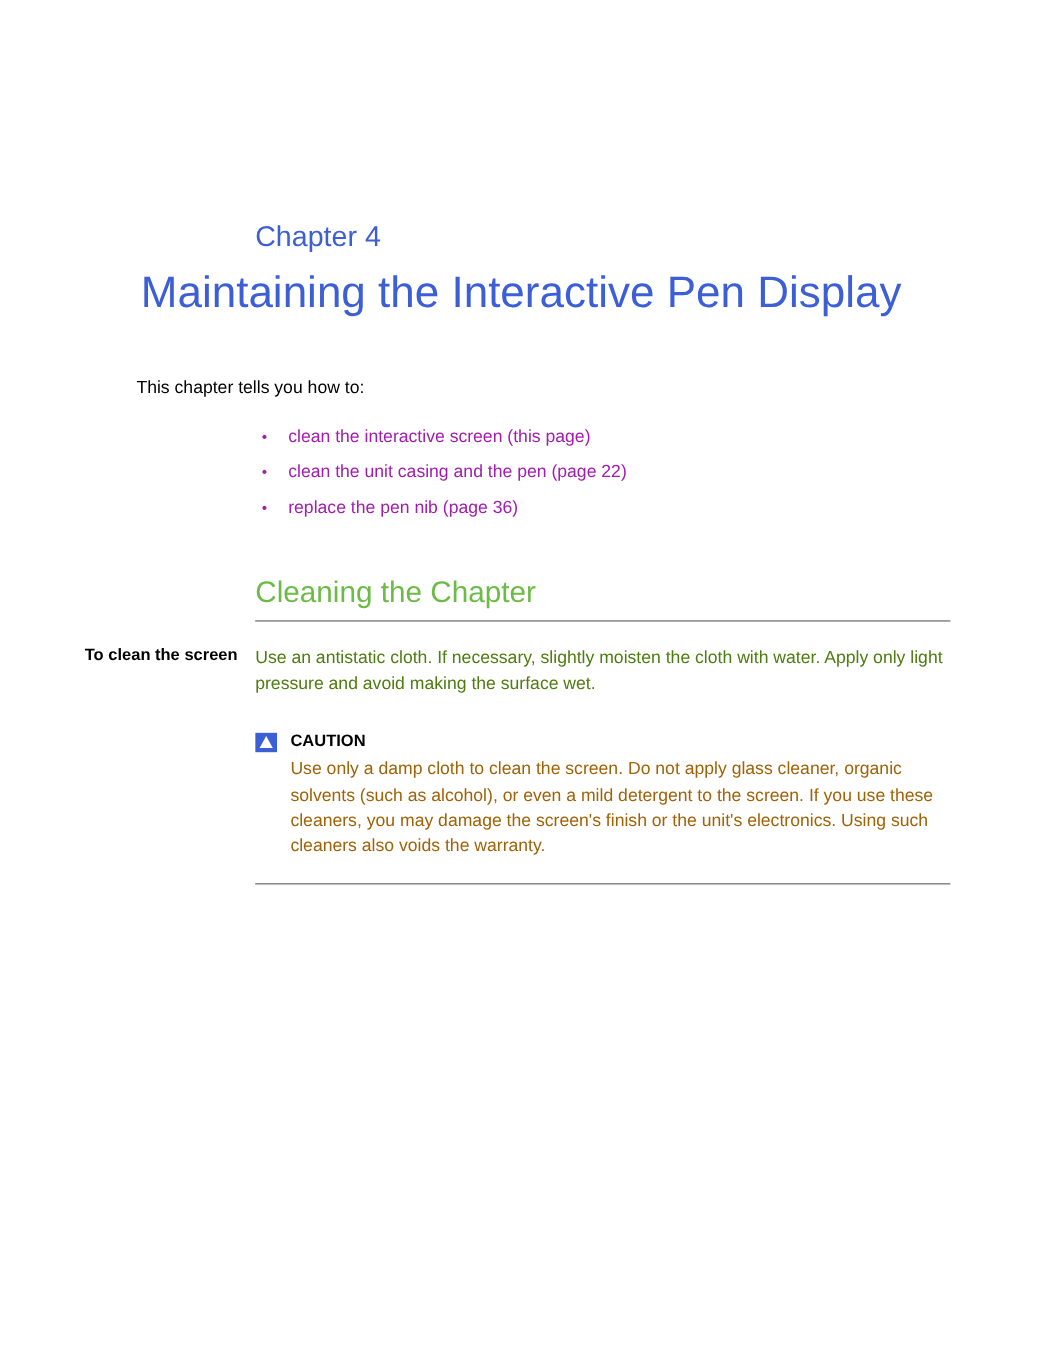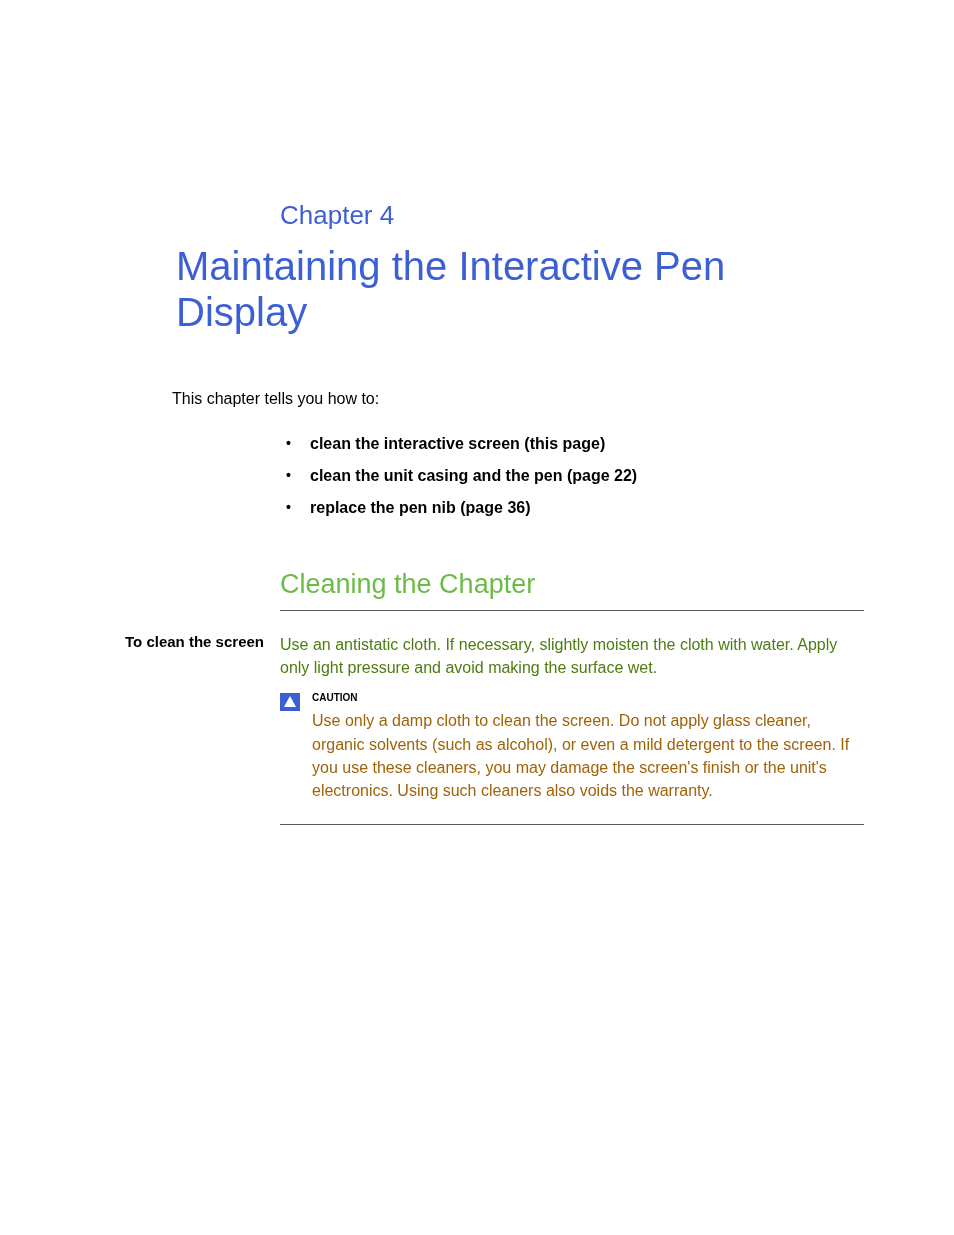--- a/index.html
+++ b/index.html
@@ -8,21 +8,21 @@
       box-sizing: border-box;
     }
     body {
       font-family: Arial, Helvetica, sans-serif;
       background: #fff;
       width: 954px;
       height: 1235px;
       position: relative;
     }
     .page {
-      padding: 200px 90px 0 100px;
+      padding: 200px 90px 0 52px;
     }
     .chapter-label {
       color: #3d5fd6;
       font-size: 26px;
       font-weight: 400;
       margin-left: 180px;
       margin-bottom: 12px;
     }
     .chapter-title {
       color: #3d5fd6;
@@ -38,24 +38,23 @@
       color: #000;
       margin-bottom: 20px;
     }
     .bullets {
       margin-left: 180px;
       list-style: none;
       margin-bottom: 45px;
     }
     .bullets li {
       font-size: 16px;
-      color: #000000;
+      color: #a21caf;
       padding: 7px 0 7px 30px;
       position: relative;
-      font-weight: bold;
     }
     .bullets li::before {
       content: "•";
       position: absolute;
       left: 6px;
       top: 7px;
       font-size: 14px;
     }
     .section-heading {
       color: #6dbb47;
@@ -72,21 +71,21 @@
       margin-bottom: 22px;
     }
     .hr {
       margin-left: 180px;
       border: none;
       border-top: 1px solid #5a5a5a;
       margin-bottom: 22px;
     }
     .row {
       display: flex;
-      margin-bottom: 13px;
+      margin-bottom: 32px;
     }
     .sidebar-label {
       width: 180px;
       padding-right: 16px;
       text-align: right;
       font-size: 15px;
       font-weight: bold;
       color: #000;
       flex-shrink: 0;
     }
@@ -106,21 +105,21 @@
       height: 18px;
       flex-shrink: 0;
       margin-right: 12px;
       margin-top: 1px;
     }
     .caution-content {
       flex: 1;
     }
     .caution-label {
       font-weight: bold;
-      font-size: 10px;
+      font-size: 15px;
       color: #000;
       margin-bottom: 6px;
     }
     .caution-text {
       font-size: 16px;
       color: #a16207;
       line-height: 1.45;
     }
   </style>
 </head>

